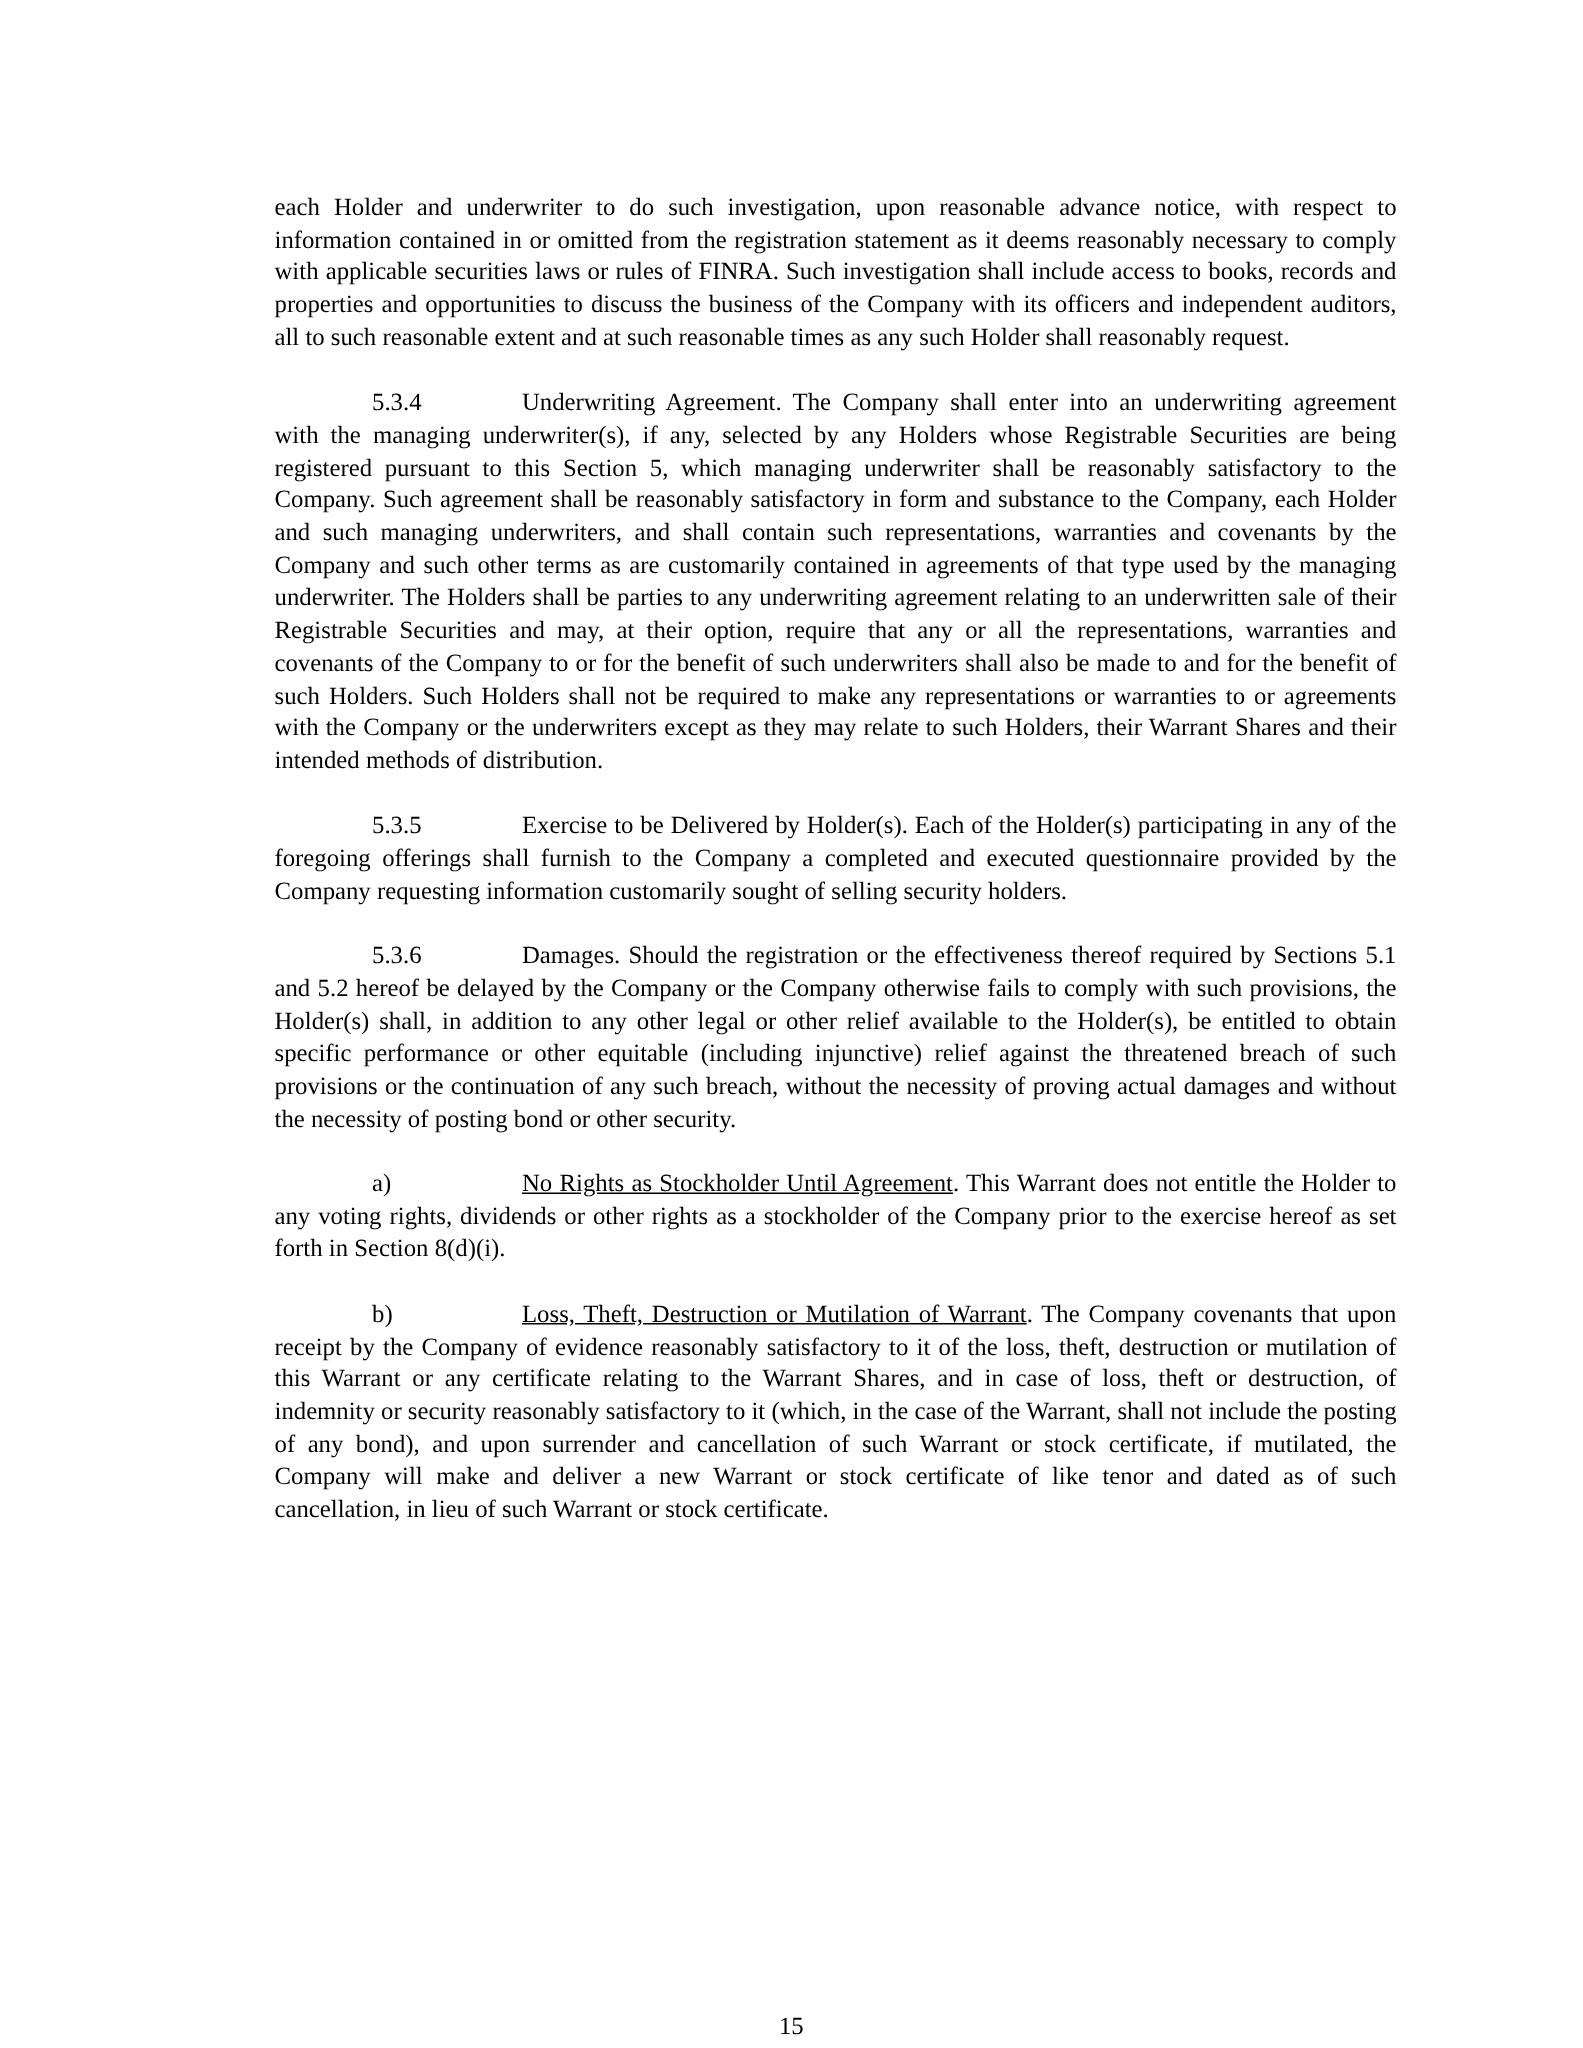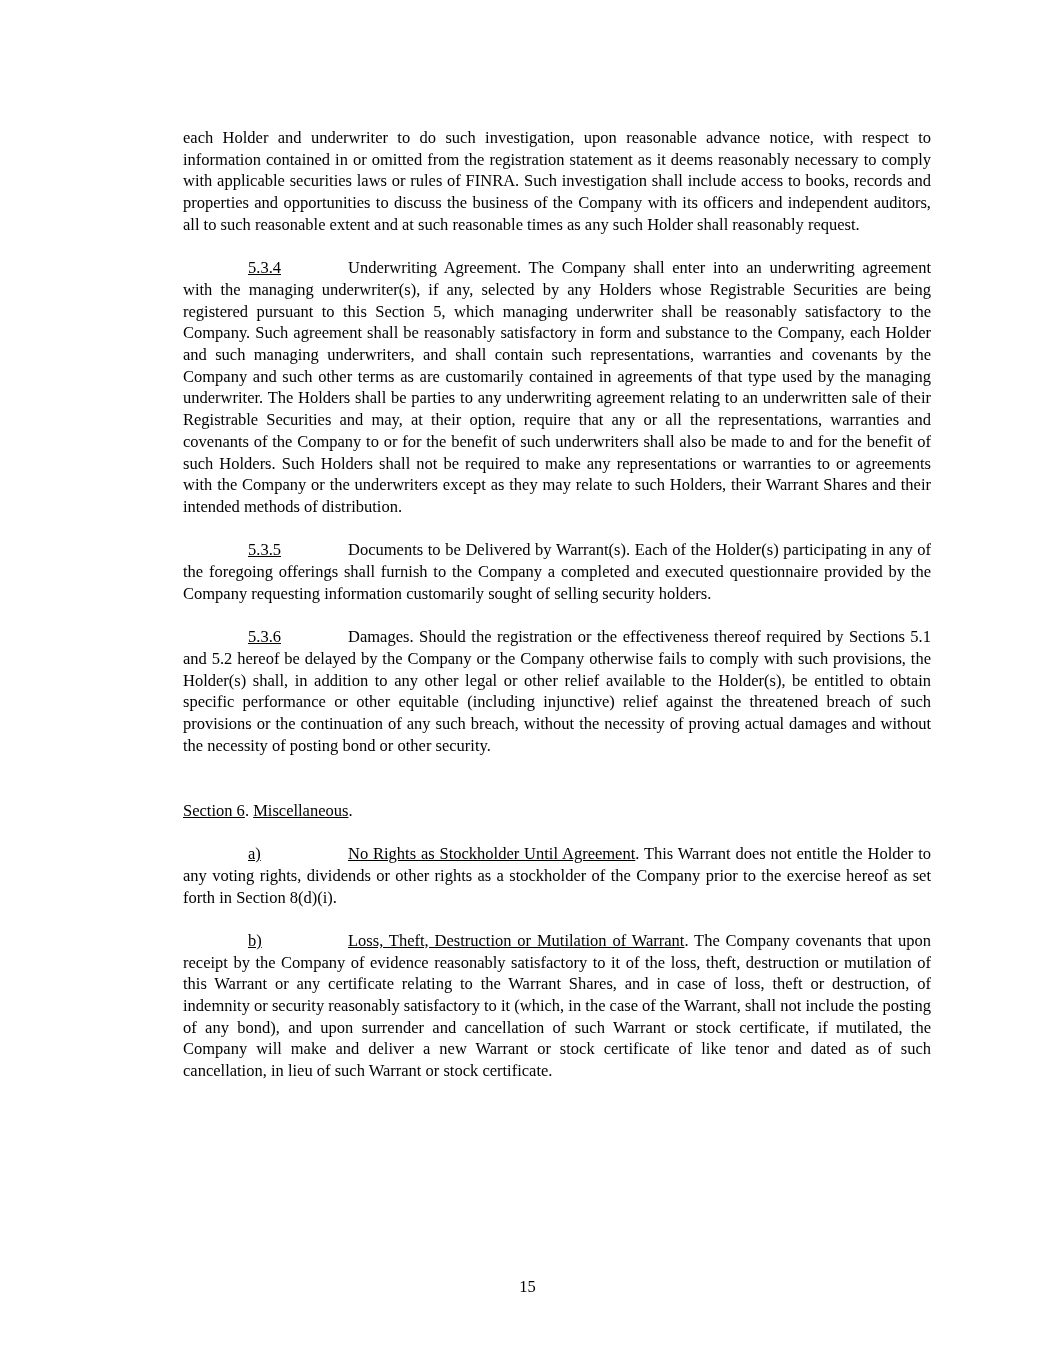--- a/index.html
+++ b/index.html
@@ -28,32 +28,31 @@
   .content p {
     margin: 0 0 21.7px 0;
   }
   p.clause {
     text-indent: 65px;
   }
   .num {
     display: inline-block;
     width: 100px;
     text-indent: 0;
-    text-decoration: underline;
   }
   .u {
     text-decoration: underline;
   }
   p.section-heading {
     margin-top: 43.4px;
     text-align: left;
   }
   .page-number {
     position: absolute;
-    top: 1276px;
+    top: 1340px;
     left: 0;
     width: 100%;
     text-align: center;
     font-size: 16.5px;
     line-height: 21.7px;
   }
 </style>
 </head>
 <body>
 
@@ -62,30 +61,27 @@
 
     <p>
       <span>each Holder and underwriter to do such investigation, upon reasonable advance notice, with respect to information contained in or omitted from the registration statement as it deems reasonably necessary to comply with applicable securities laws or rules of FINRA. Such investigation shall include access to books, records and properties and opportunities to discuss the business of the Company with its officers and independent auditors, all to such reasonable extent and at such reasonable times as any such Holder shall reasonably request.</span>
     </p>
 
     <p class="clause">
       <span class="num">5.3.4</span><span>Underwriting Agreement. The Company shall enter into an underwriting agreement with the managing underwriter(s), if any, selected by any Holders whose Registrable Securities are being registered pursuant to this Section 5, which managing underwriter shall be reasonably satisfactory to the Company. Such agreement shall be reasonably satisfactory in form and substance to the Company, each Holder and such managing underwriters, and shall contain such representations, warranties and covenants by the Company and such other terms as are customarily contained in agreements of that type used by the managing underwriter. The Holders shall be parties to any underwriting agreement relating to an underwritten sale of their Registrable Securities and may, at their option, require that any or all the representations, warranties and covenants of the Company to or for the benefit of such underwriters shall also be made to and for the benefit of such Holders. Such Holders shall not be required to make any representations or warranties to or agreements with the Company or the underwriters except as they may relate to such Holders, their Warrant Shares and their intended methods of distribution.</span>
     </p>
 
     <p class="clause">
-      <span class="num">5.3.5</span><span>Documents to be Delivered by Warrant(s). Each of the Holder(s) participating in any of the foregoing offerings shall furnish to the Company a completed and executed questionnaire provided by the Company requesting information customarily sought of selling security holders.</span>
+      <span class="num">5.3.5</span><span>Exercise to be Delivered by Holder(s). Each of the Holder(s) participating in any of the foregoing offerings shall furnish to the Company a completed and executed questionnaire provided by the Company requesting information customarily sought of selling security holders.</span>
     </p>
 
     <p class="clause">
       <span class="num">5.3.6</span><span>Damages. Should the registration or the effectiveness thereof required by Sections 5.1 and 5.2 hereof be delayed by the Company or the Company otherwise fails to comply with such provisions, the Holder(s) shall, in addition to any other legal or other relief available to the Holder(s), be entitled to obtain specific performance or other equitable (including injunctive) relief against the threatened breach of such provisions or the continuation of any such breach, without the necessity of proving actual damages and without the necessity of posting bond or other security.</span>
     </p>
 
-    <p class="section-heading">
-      <span class="u">Section 6</span><span>. </span><span class="u">Miscellaneous</span><span>.</span>
-    </p>
 
     <p class="clause">
       <span class="num">a)</span><span class="u">No Rights as Stockholder Until Agreement</span><span>. This Warrant does not entitle the Holder to any voting rights, dividends or other rights as a stockholder of the Company prior to the exercise hereof as set forth in Section 8(d)(i).</span>
     </p>
 
     <p class="clause">
       <span class="num">b)</span><span class="u">Loss, Theft, Destruction or Mutilation of Warrant</span><span>. The Company covenants that upon receipt by the Company of evidence reasonably satisfactory to it of the loss, theft, destruction or mutilation of this Warrant or any certificate relating to the Warrant Shares, and in case of loss, theft or destruction, of indemnity or security reasonably satisfactory to it (which, in the case of the Warrant, shall not include the posting of any bond), and upon surrender and cancellation of such Warrant or stock certificate, if mutilated, the Company will make and deliver a new Warrant or stock certificate of like tenor and dated as of such cancellation, in lieu of such Warrant or stock certificate.</span>
     </p>
 
   </div>

